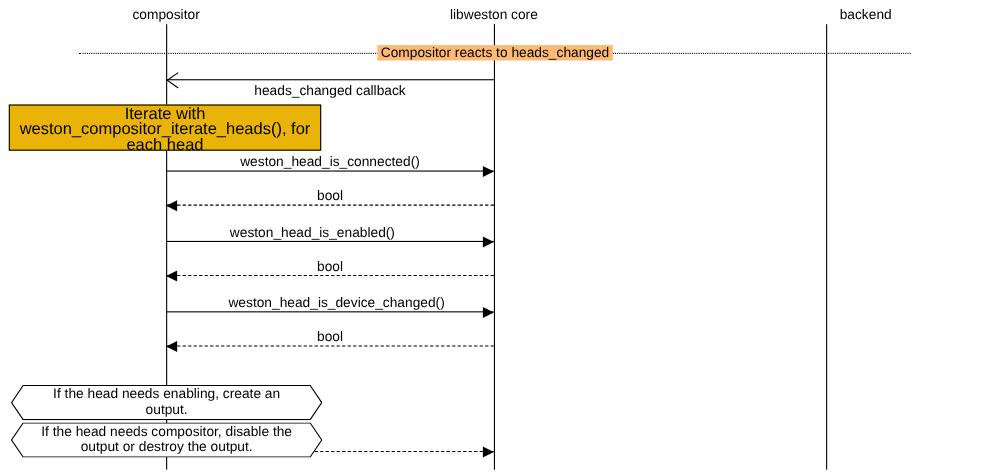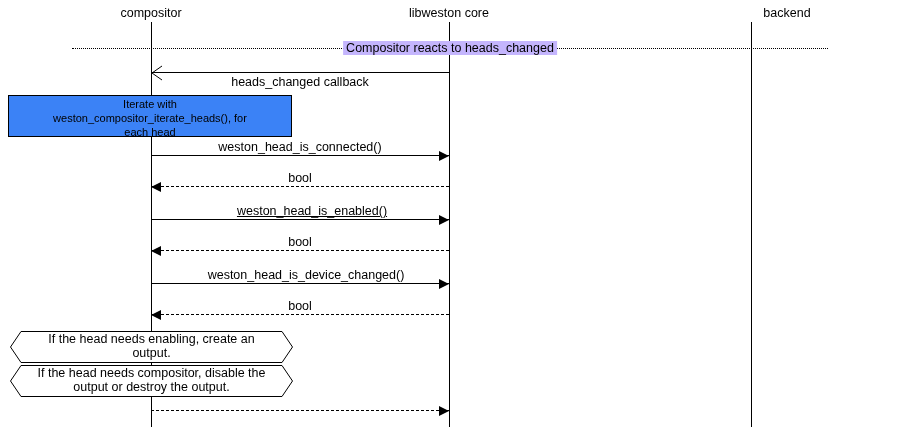--- a/index.html
+++ b/index.html
@@ -28,21 +28,21 @@
   
   .divider{
     position:absolute;
     height:0;
     border-top:1px dotted #000;
   }
   .divider-text{
     position:absolute;
     font-size:12.5px;
     line-height:14px;
-    background:#c4b5fd;
+    background:#fdba74;
     padding:0 3px;
     white-space:nowrap;
     transform:translate(-50%,-50%);
   }
   
   .msg-line{
     position:absolute;
     height:0;
   }
   .msg-line.solid{border-top:1px solid #000;}
@@ -73,31 +73,32 @@
     transform:translateY(-50%);
   }
   .arrow-open-left{
     position:absolute;
     transform:translateY(-50%);
   }
   
   .note-box{
     position:absolute;
     border:1px solid #000;
-    background:#3b82f6;
+    background:#eab308;
     box-sizing:border-box;
-    font-size:11px;
+    font-size:15px;
     line-height:14px;
     text-align:center;
     padding:1px 4px 2px 4px;
     white-space:pre-line;
   }
   
   .hex-wrap{
     position:absolute;
+    margin-top:19px;
   }
   .hex-wrap svg{position:absolute;left:0;top:0;}
   .hex-text{
     position:absolute;
     left:0;right:0;top:0;
     font-size:12.5px;
     line-height:14px;
     text-align:center;
     white-space:pre-line;
     padding-top:1px;
@@ -126,21 +127,21 @@
       </svg>
       <div class="msg-label" style="left: 300px; top: 71px; margin-top: 18px;">heads_changed callback</div>
       <div class="msg-line solid" style="left: 151px; top: 155px; width: 298px;"></div>
       <div class="arrow-filled-right" style="top: 156px; left: 439px;"></div>
       <div class="msg-label" style="left: 300px; top: 154px; text-align: right;">weston_head_is_connected()</div>
       <div class="msg-line dotted" style="left: 151px; top: 186px; width: 298px;"></div>
       <div class="arrow-filled-left" style="top: 187px; left: 151px;"></div>
       <div class="msg-label" style="left: 300px; top: 185px;">bool</div>
       <div class="msg-line solid" style="left: 151px; top: 219px; width: 298px;"></div>
       <div class="arrow-filled-right" style="top: 220px; left: 439px;"></div>
-      <div class="msg-label" style="left: 312px; top: 218px; text-decoration: underline;">weston_head_is_enabled()</div>
+      <div class="msg-label" style="left: 284px; top: 218px;">weston_head_is_enabled()</div>
       <div class="msg-line dotted" style="left: 151px; top: 250px; width: 298px;"></div>
       <div class="arrow-filled-left" style="top: 251px; left: 151px;"></div>
       <div class="msg-label" style="left: 300px; top: 249px;">bool</div>
       <div class="msg-line solid" style="left: 151px; top: 283px; width: 298px;"></div>
       <div class="arrow-filled-right" style="top: 284px; left: 439px;"></div>
       <div class="msg-label" style="left: 306px; top: 282px;">weston_head_is_device_changed()</div>
       <div class="msg-line dotted" style="left: 151px; top: 314px; width: 298px;"></div>
       <div class="arrow-filled-left" style="top: 315px; left: 151px;"></div>
       <div class="msg-label" style="left: 300px; top: 313px;">bool</div>
       <div class="msg-line dotted" style="left: 151px; top: 410px; width: 298px;"></div>

